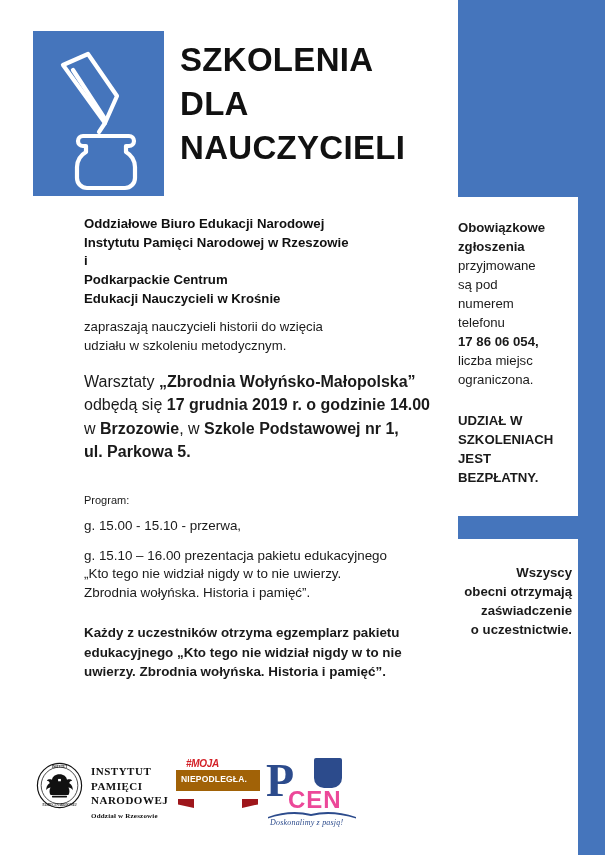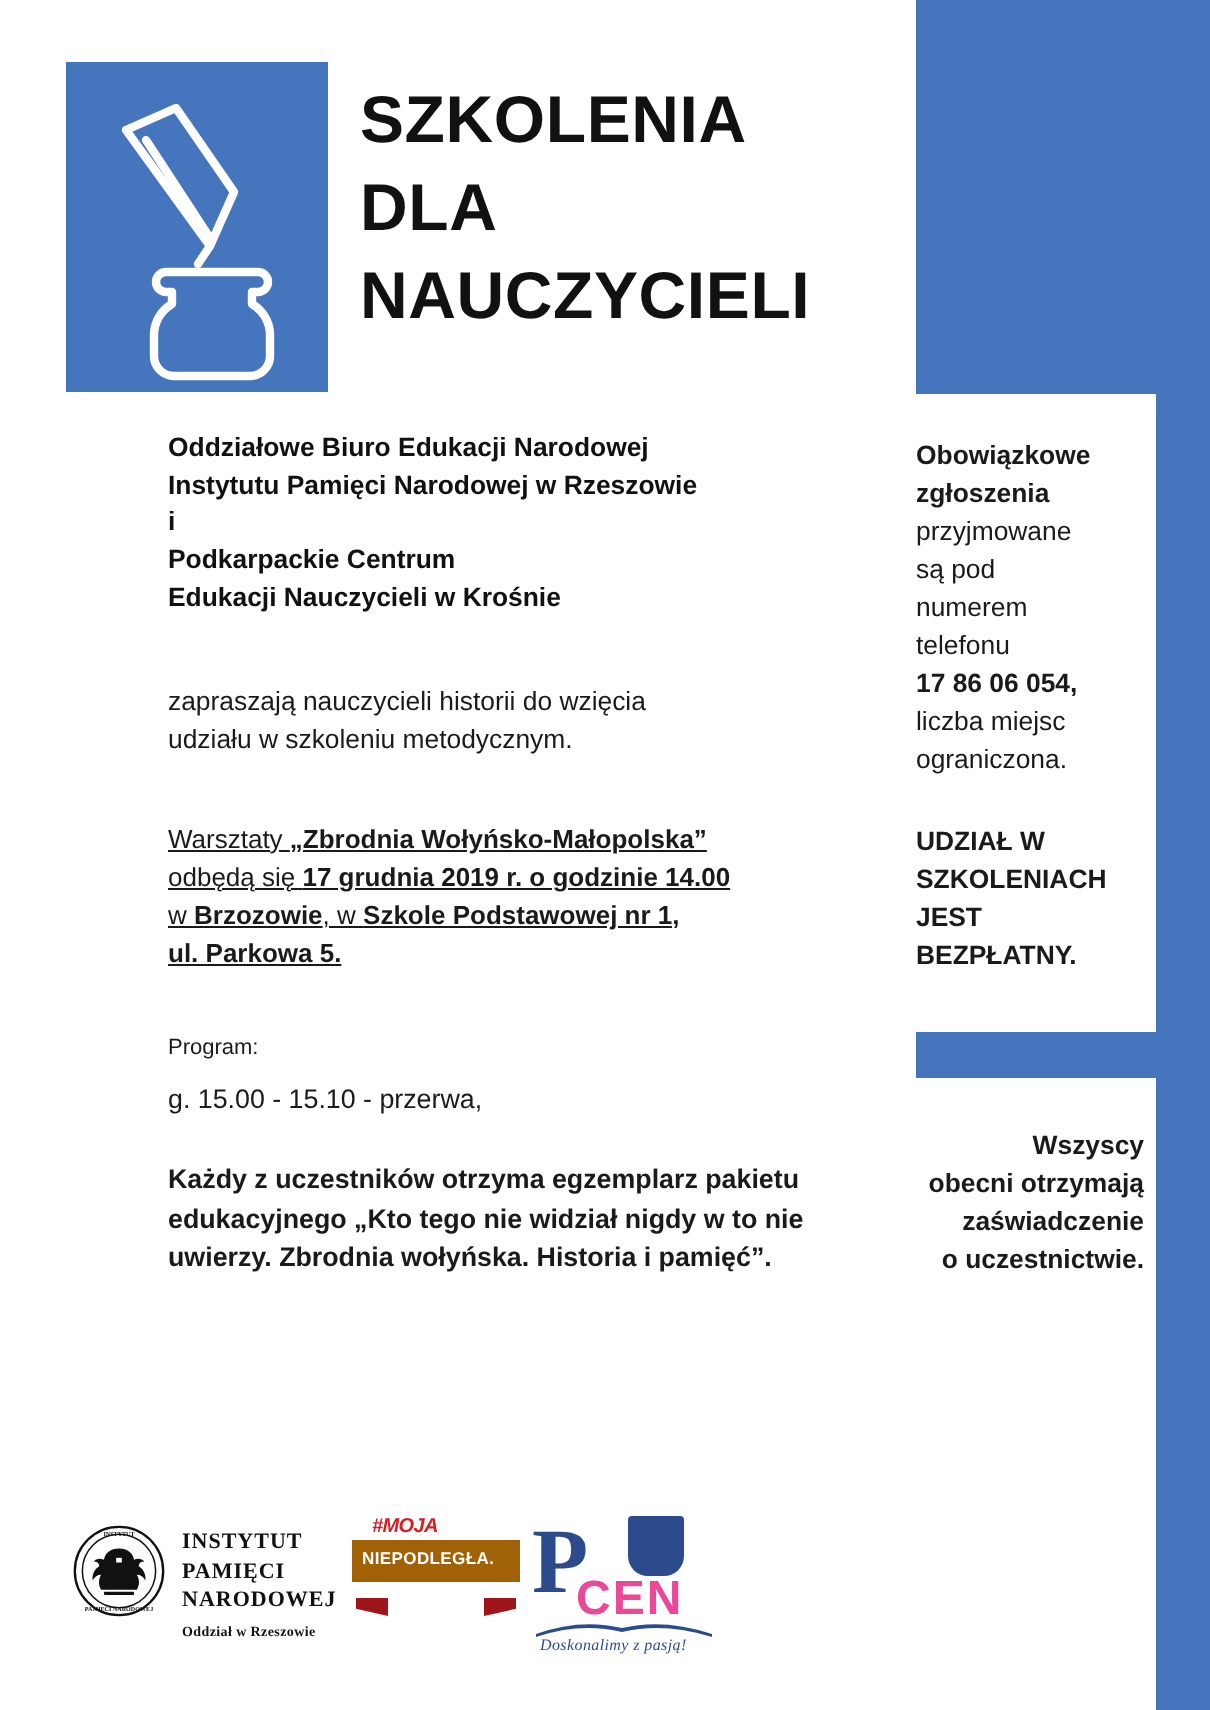--- a/index.html
+++ b/index.html
@@ -78,31 +78,30 @@
   }
   .org-block {
     font-size: 13.2px;
     font-weight: bold;
     line-height: 1.42;
     color: #111111;
   }
   .org-block .ln { display: block; }
 
   .invite {
-    margin-top: 32px;
+    margin-top: 8px;
     font-size: 13.2px;
     line-height: 1.45;
   }
   .invite .ln { display: block; }
 
   .workshop {
-    margin-top: 32px;
-    font-size: 13px;
+    margin-top: 15px;
+    font-size: 16px;
     line-height: 1.46;
-    text-decoration: underline;
   }
   .workshop .ln { display: block; }
   .workshop b { font-weight: bold; }
 
   .program-label {
     margin-top: 30px;
     font-size: 11px;
     line-height: 1.45;
   }
   .program-items { margin-top: 8px; }
@@ -330,20 +329,25 @@
       <span class="ln"><span>odbędą się </span><b>17 grudnia 2019 r. o godzinie 14.00</b></span>
       <span class="ln"><span>w </span><b>Brzozowie</b><span>, w </span><b>Szkole Podstawowej nr 1,</b></span>
       <span class="ln"><b>ul. Parkowa 5.</b></span>
     </div>
 
     <div class="program-label">Program:</div>
 
     <div class="program-items">
       <div class="prog-item">
         <span class="ln">g. 15.00 - 15.10 - przerwa,</span>
+      </div>
+      <div class="prog-item">
+        <span class="ln">g. 15.10 – 16.00 prezentacja pakietu edukacyjnego</span>
+        <span class="ln">„Kto tego nie widział nigdy w to nie uwierzy.</span>
+        <span class="ln">Zbrodnia wołyńska. Historia i pamięć”.</span>
       </div>
     </div>
 
     <div class="highlight-note">
       <span class="ln">Każdy z uczestników otrzyma egzemplarz pakietu</span>
       <span class="ln">edukacyjnego „Kto tego nie widział nigdy w to nie</span>
       <span class="ln">uwierzy. Zbrodnia wołyńska. Historia i pamięć”.</span>
     </div>
 
   </div>

